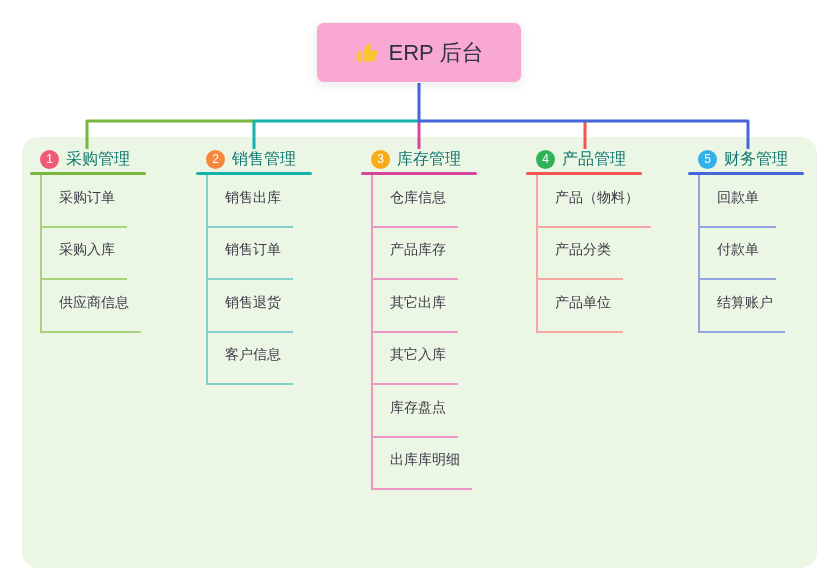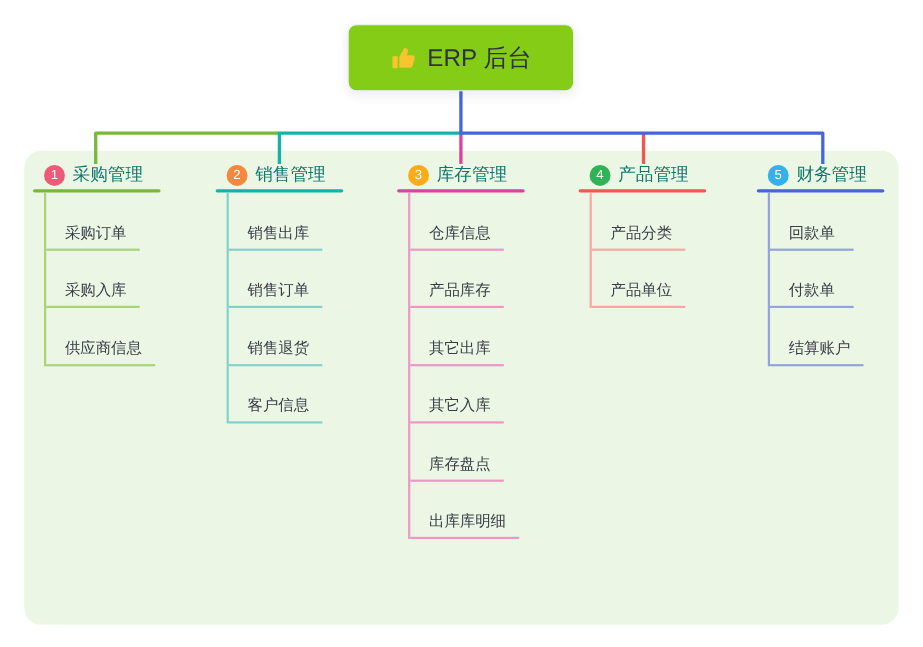--- a/index.html
+++ b/index.html
@@ -9,41 +9,41 @@
 
   
   .panel { position:absolute; left:22px; top:137px; width:795px; height:431px;
     background:#ebf7e4; border-radius:16px; z-index:0; }
 
   
   .wires { position:absolute; left:0; top:0; width:839px; height:588px; z-index:1; pointer-events:none; }
 
   
   .root-card { position:absolute; left:316px; top:22px; width:206px; height:61px;
-    background:#84cc16; border:1px solid #f1f1f1; border-radius:8px;
+    background:#f9a8d4; border:1px solid #f1f1f1; border-radius:8px;
     box-shadow:0 3px 10px rgba(60,70,90,.10);
     display:flex; align-items:center; justify-content:center; gap:10px;
     font-size:22px; color:#2e3140; z-index:3; cursor:pointer; }
   .root-card .t-icon { display:flex; align-items:center; }
 
   
   .branch { position:absolute; top:146px; z-index:2; }
   .b0 { left:30px; }  .b1 { left:196px; }  .b2 { left:361px; }  .b3 { left:526px; }  .b4 { left:688px; }
 
   .branch-header { width:116px; height:26px; display:flex; align-items:center; gap:7px;
     padding-left:10px; cursor:pointer; }
   .branch-underline { width:116px; height:3px; background:var(--c); border-radius:2px; }
   .badge { width:19px; height:19px; border-radius:50%; background:var(--badge); color:#ffffff;
     font-size:12px; line-height:19px; text-align:center; flex:0 0 auto; }
   .branch-title { font-size:16px; color:#0f766e; white-space:nowrap; }
 
   .branch-items { margin-left:10px; border-left:2px solid var(--light); }
   .item { height:52.5px; border-bottom:2px solid var(--light);
     display:flex; align-items:flex-end; width:max-content; min-width:76px;
-    padding:0 12px 5px 17px; font-size:14px; color:#3a3b46; white-space:nowrap; cursor:pointer; }
+    padding:0 12px 19px 17px; font-size:14px; color:#3a3b46; white-space:nowrap; cursor:pointer; }
 </style>
 </head>
 <body>
 
 <div id="stage">
 
   <div class="panel"></div>
 
   <svg class="wires" viewBox="0 0 839 588" fill="none" stroke-width="3" stroke-linejoin="round">
     <path d="M419 149 V121" stroke="#d9439e"></path>
@@ -106,20 +106,21 @@
     </div>
   </div>
 
   <div class="branch b3" style="--c: #f2564e; --light: #f7a8a2; --badge: #30b356;">
     <div class="branch-header">
       <span class="badge">4</span>
       <span class="branch-title">产品管理</span>
     </div>
     <div class="branch-underline"></div>
     <div class="branch-items">
+      <div class="item">产品（物料）</div>
       <div class="item">产品分类</div>
       <div class="item">产品单位</div>
     </div>
   </div>
 
   <div class="branch b4" style="--c: #4565d9; --light: #93a3de; --badge: #32b1ea;">
     <div class="branch-header">
       <span class="badge">5</span>
       <span class="branch-title">财务管理</span>
     </div>

